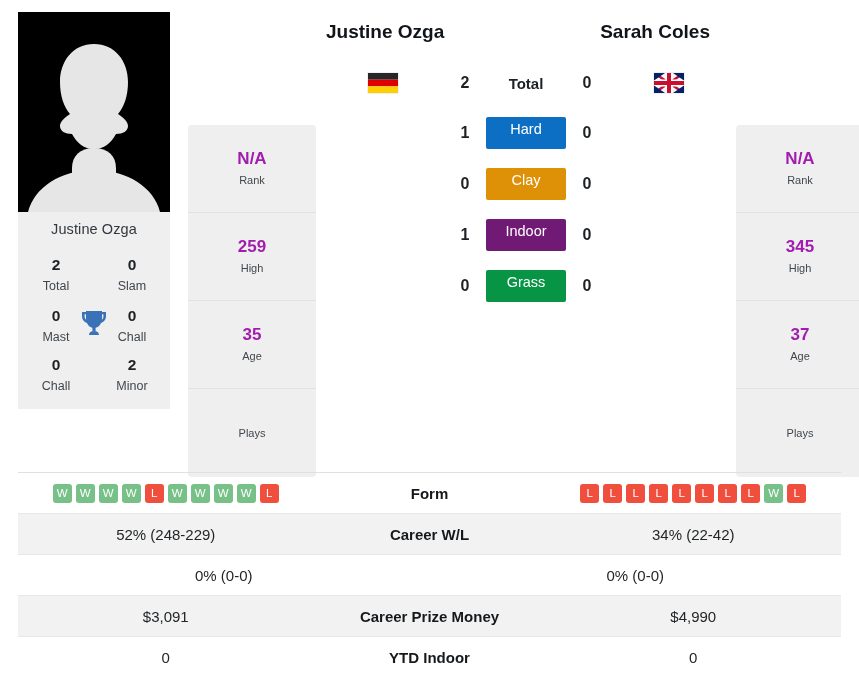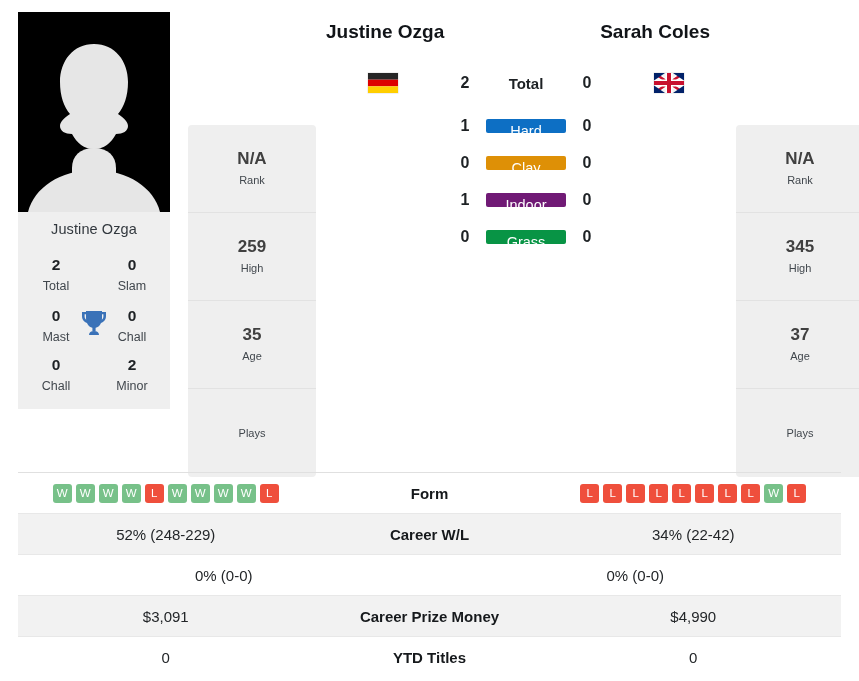--- a/index.html
+++ b/index.html
@@ -114,21 +114,21 @@
     display: flex;
     flex-direction: column;
     align-items: center;
     justify-content: center;
     border-bottom: 1px solid #e2e2e2;
   }
   .inner-cell:last-child { border-bottom: none; }
   .inner-cell .val {
     font-size: 17px;
     font-weight: bold;
-    color: #404040;
+    color: #a21caf;
     line-height: 1.45;
     min-height: 2px;
   }
   .inner-cell .lbl {
     font-size: 11px;
     color: #41474d;
     line-height: 1.6;
   }
 
   
@@ -195,21 +195,21 @@
 
   .surface-list { margin-top: 20px; }
   .surface-row {
     display: flex;
     align-items: center;
     justify-content: center;
     margin-bottom: 19px;
   }
   .surface-badge {
     width: 80px;
-    height: 14px;
+    height: 32px;
     line-height: 24px;
     text-align: center;
     color: #ffffff;
     font-size: 14.5px;
     border-radius: 2px;
   }
 
   
   .stats-table {
     position: absolute;
@@ -468,18 +468,18 @@
     </div>
 
     <div class="srow shaded">
       <div class="scell">$3,091</div>
       <div class="scell mid">Career Prize Money</div>
       <div class="scell">$4,990</div>
     </div>
 
     <div class="srow">
       <div class="scell">0</div>
-      <div class="scell mid">YTD Titles</div>
+      <div class="scell mid">YTD Indoor</div>
       <div class="scell">0</div>
     </div>
 
   </div>
 </div>
 
 </body></html>

